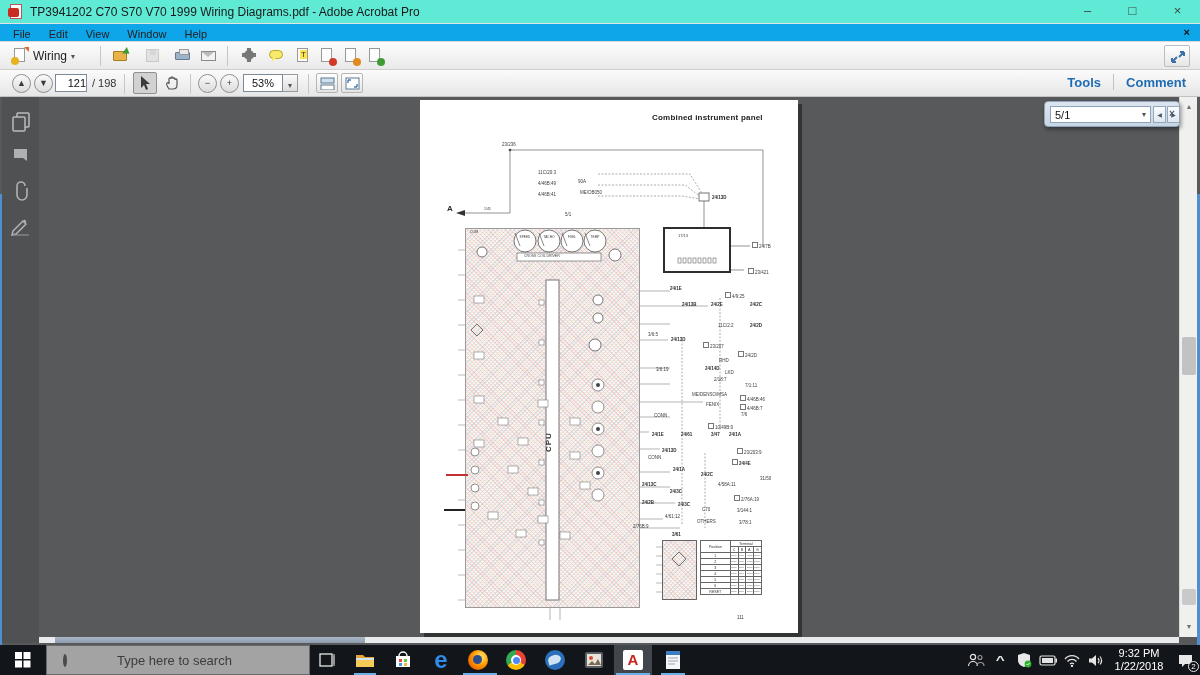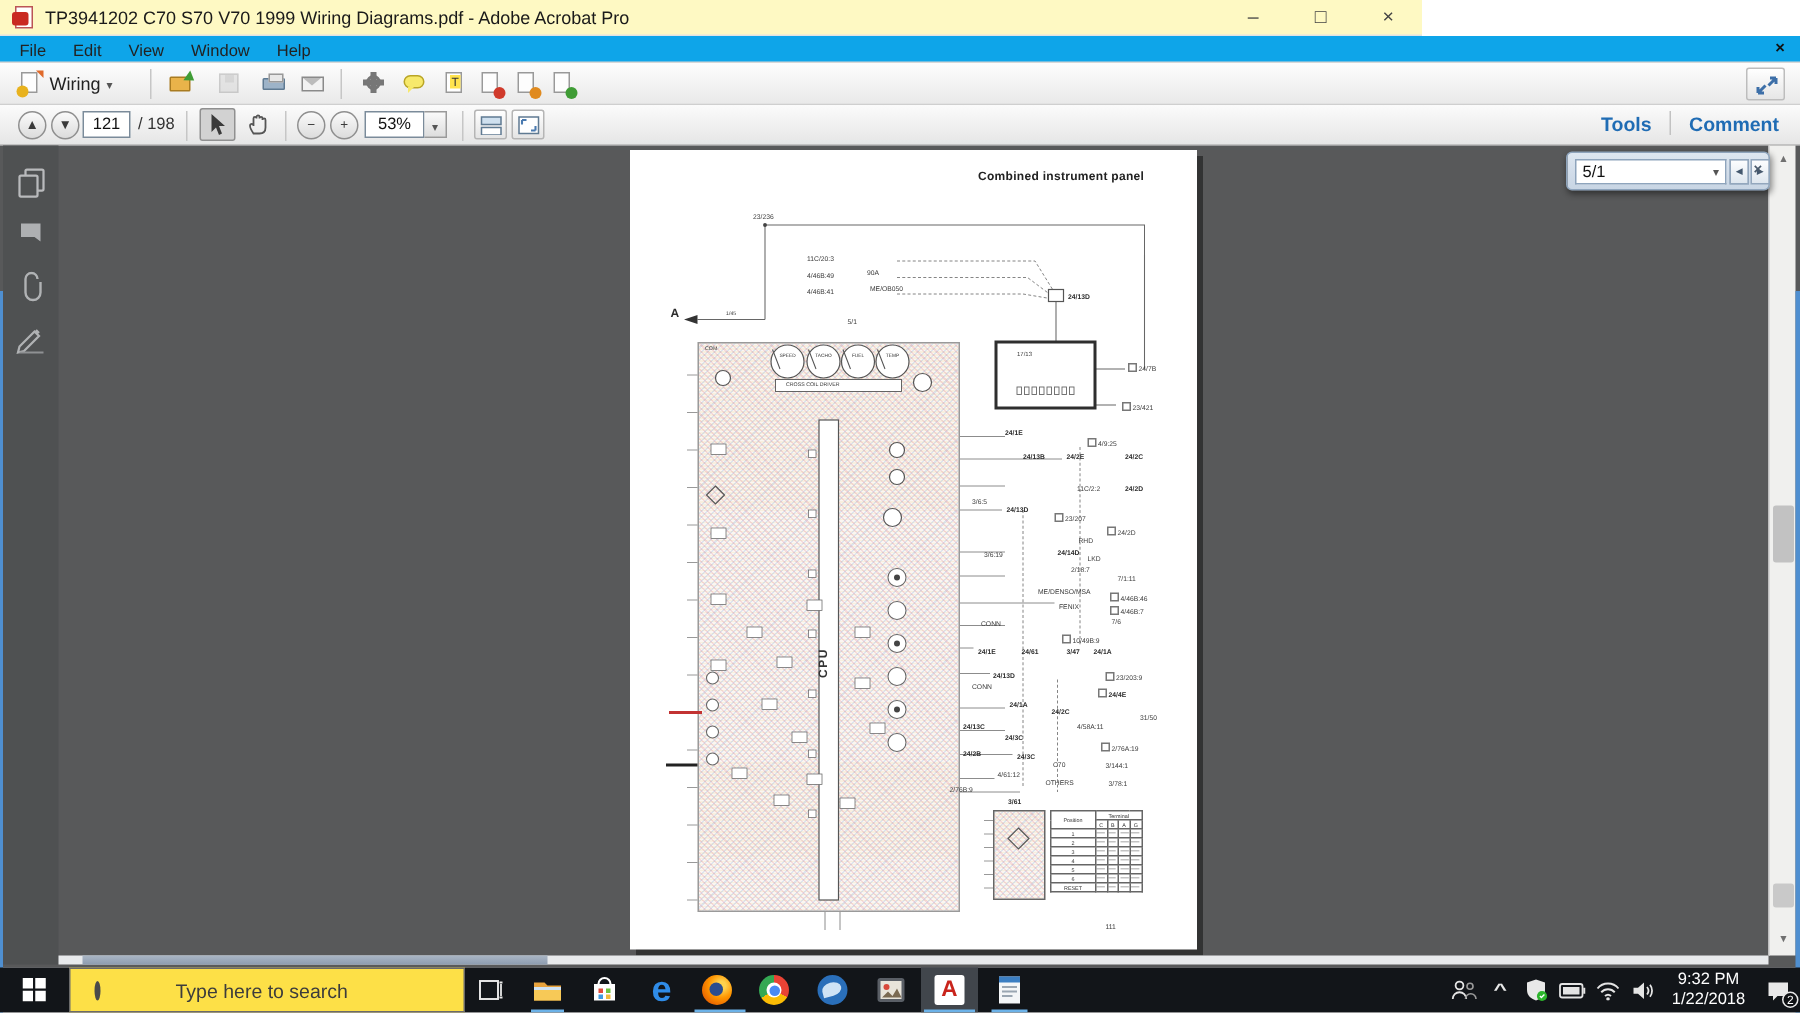--- a/index.html
+++ b/index.html
@@ -1,21 +1,21 @@
 <!DOCTYPE html>
 <html><head>
 <meta charset="utf-8">
 <style>
   * { margin:0; padding:0; box-sizing:border-box; }
   html,body { width:1200px; height:675px; overflow:hidden; }
   body { font-family:"Liberation Sans","DejaVu Sans",sans-serif; }
   .screen { position:relative; width:1200px; height:675px; background:#fff; }
 
   
-  .titlebar { position:absolute; left:0; top:0; width:948px; height:24px; background:#fef9c3; border-bottom:1px solid #e3e3e3; }
+  .titlebar { position:absolute; left:0; top:0; width:1200px; height:24px; background:#5eead4; border-bottom:1px solid #e3e3e3; }
   .pdficon { position:absolute; left:8px; top:4px; width:16px; height:16px; }
   .pdficon .pg { position:absolute; left:2px; top:0; width:12px; height:15px; background:#fff; border:1px solid #b55; }
   .pdficon .swirl { position:absolute; left:0; top:4px; width:11px; height:9px; background:#c92a21; border-radius:2px; }
   .wtitle { position:absolute; left:30px; top:5px; font-size:12px; color:#1a1a1a; }
   .wbtns { position:absolute; right:0; top:0; height:24px; display:flex; }
   .wbtn { width:45px; height:24px; text-align:center; line-height:22px; font-size:13px; color:#444; }
 
   
   .menubar { position:absolute; left:0; top:24px; width:1200px; height:18px; background:#0ea5e9; border-bottom:1px solid #d8d8d8; }
   .menubar .mi { display:inline-block; padding:2px 9px; font-size:11px; color:#222; }
@@ -48,21 +48,21 @@
   .i-bubble::after { content:""; position:absolute; left:2px; bottom:-4px; border-style:solid; border-width:4px 4px 0 0; border-color:#f7e96b transparent transparent transparent; }
   .i-hl { position:absolute; left:3px; top:1px; width:11px; height:14px; background:#fff; border:1px solid #999; }
   .i-hl::after { content:"T"; position:absolute; left:2px; top:1px; font-size:8px; color:#333; background:#ffe34d; padding:0 1px; }
   .i-badge { position:absolute; right:-1px; bottom:-1px; width:8px; height:8px; border-radius:50%; }
   .i-red { background:#d03a2b; } .i-orange { background:#e08a1e; } .i-green { background:#3f9c35; }
   .resizebtn { position:absolute; right:10px; top:3px; width:26px; height:22px; border:1px solid #bdbdbd; border-radius:2px; background:linear-gradient(#fff,#e6e6e6); }
   .resizebtn svg { position:absolute; left:5px; top:4px; }
 
   
   .circbtn { position:absolute; top:4px; width:19px; height:19px; border:1px solid #8f8f8f; border-radius:50%; background:linear-gradient(#fafafa,#dcdcdc); text-align:center; line-height:17px; font-size:9px; color:#3a3a3a; }
-  .pageinput { position:absolute; left:55px; top:4px; width:32px; height:18px; border:1px solid #7b8b9a; font-size:11px; text-align:center; color:#111; background:#fff; }
+  .pageinput { position:absolute; left:55px; top:4px; width:32px; height:18px; border:1px solid #7b8b9a; font-size:11px; text-align:right; color:#111; background:#fff; }
   .pagetotal { position:absolute; left:92px; top:7px; font-size:11px; color:#333; }
   .toolactive { position:absolute; left:133px; top:2px; width:24px; height:22px; background:#d2d2d2; border:1px solid #909090; border-radius:2px; }
   .handbtn { position:absolute; left:160px; top:2px; width:24px; height:22px; }
   .zoombox { position:absolute; left:243px; top:4px; width:40px; height:18px; border:1px solid #7b8b9a; background:#fff; font-size:11px; color:#111; text-align:center; line-height:16px; }
   .zoomdd { position:absolute; left:283px; top:4px; width:15px; height:18px; border:1px solid #9a9a9a; border-left:none; background:linear-gradient(#fafafa,#ddd); text-align:center; line-height:16px; }
   .fitbtn { position:absolute; top:3px; width:22px; height:20px; border:1px solid #b5b5b5; border-radius:2px; background:linear-gradient(#fff,#e4e4e4); }
   .fitbtn svg { position:absolute; left:3px; top:3px; }
   .rightlinks { position:absolute; right:14px; top:4px; display:flex; align-items:center; gap:12px;margin-left:28px; }
   .bluelink { font-size:13px; font-weight:bold; color:#1f6cb4; }
   .rl-sep { width:1px; height:16px; background:#c2c2c2; }
@@ -108,21 +108,21 @@
   .dlabel.m::before { content:""; display:inline-block; width:4px; height:4px; border:1px solid #777; margin-right:1px; vertical-align:-0.5px; }
   .cpu { position:absolute; left:124px; top:352px; font-size:8px; font-weight:bold; color:#333; transform:rotate(-90deg); transform-origin:0 0; letter-spacing:1px; }
   .glabel { position:absolute; font-size:3.2px; color:#333; width:22px; text-align:center; }
   .postable { position:absolute; left:280px; top:440px; width:62px; border-collapse:collapse; font-size:3.6px; color:#333; }
   .postable th,.postable td { border:0.5px solid #666; padding:0; height:6px; text-align:center; font-weight:normal; }
   .postable .tc { background:linear-gradient(#888,#888) center/80% 0.5px no-repeat; }
 
   
   .taskbar { position:absolute; left:0; top:645px; width:1200px; height:30px; background:#121519; }
   .startbtn { position:absolute; left:0; top:0; width:46px; height:30px; }
-  .searchbox { position:absolute; left:46px; top:0; width:264px; height:30px; background:#fde047; border:1px solid #6a6a6a; display:flex; align-items:center;gap:40px; }
+  .searchbox { position:absolute; left:46px; top:0; width:264px; height:30px; background:#a3a3a3; border:1px solid #6a6a6a; display:flex; align-items:center;gap:40px; }
   .cortana-ring { width:13px; height:13px; border:2px solid #4a4a4a; border-radius:50%; margin-left:16px; }
   .searchtext { margin-left:10px; font-size:13px; color:#3c3c3c; flex:1; border:none; outline:none; background:transparent; font-family:"Liberation Sans",sans-serif; }
   .searchtext::placeholder { color:#3c3c3c; opacity:1; }
   .micwrap { margin-right:10px; }
   .tvbtn { position:absolute; left:314px; top:0; width:26px; height:30px; }
   .tico { position:absolute; top:0; width:38px; height:30px; display:flex; align-items:center; justify-content:center; }
   .tline { position:absolute; top:28px; height:2px; background:#6cb2e8; }
   .acro-cell { position:absolute; left:614px; top:0; width:38px; height:30px; background:#41464c; }
   .tray { position:absolute; right:0; top:0; height:30px; display:flex; align-items:center; }
   .trayico { width:24px; height:30px; display:flex; align-items:center; justify-content:center; position:relative; }

